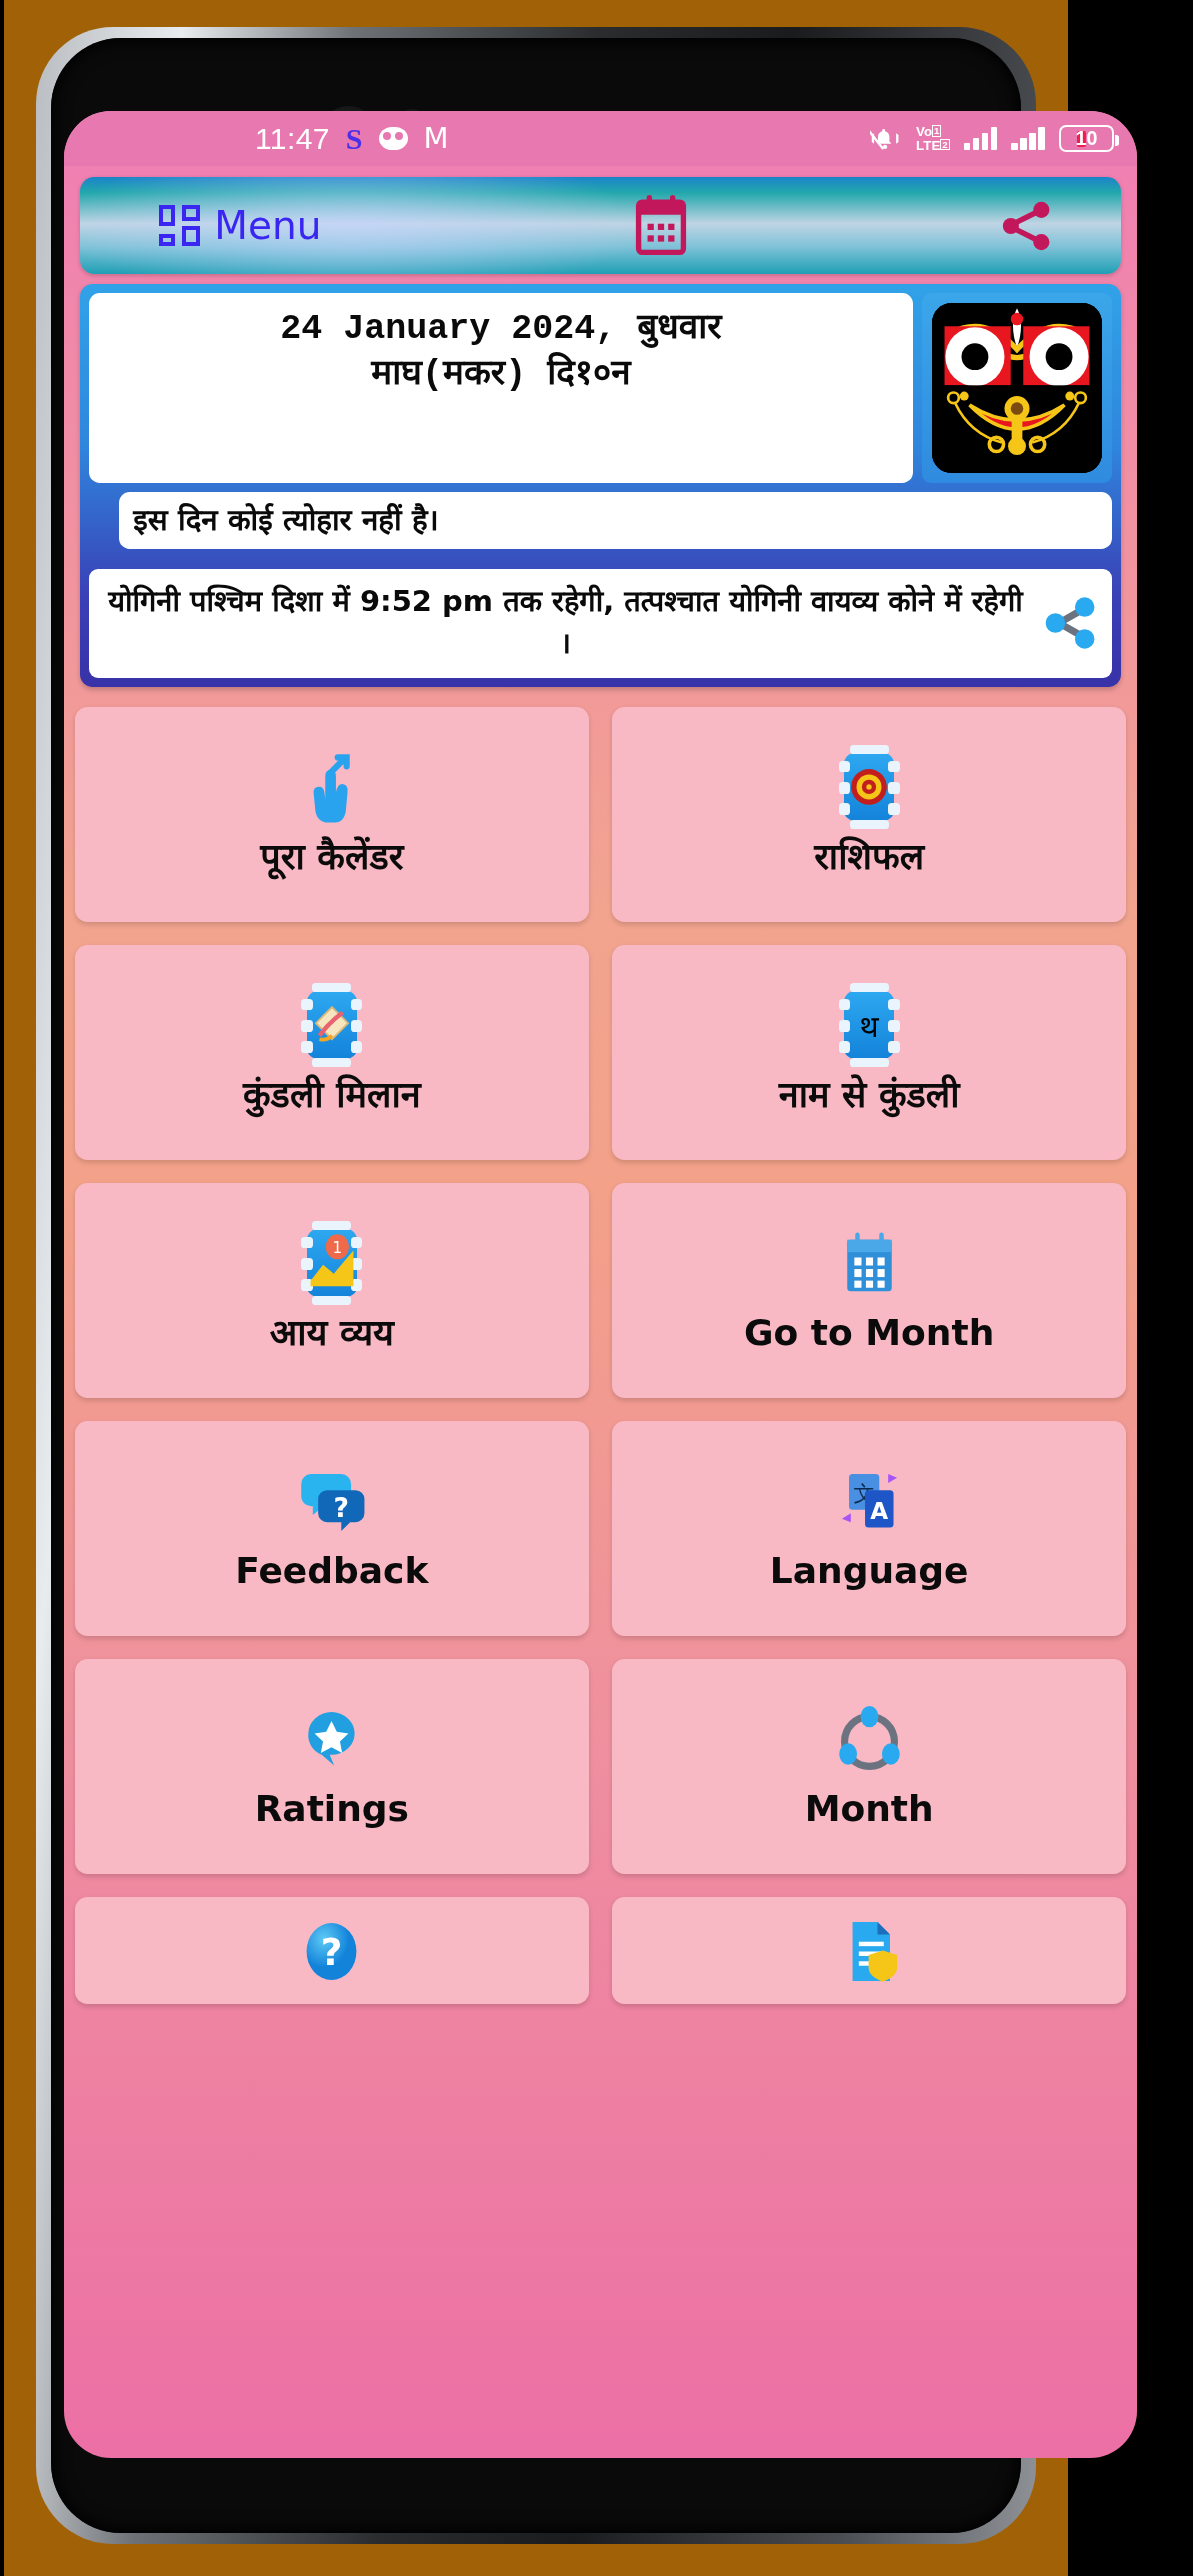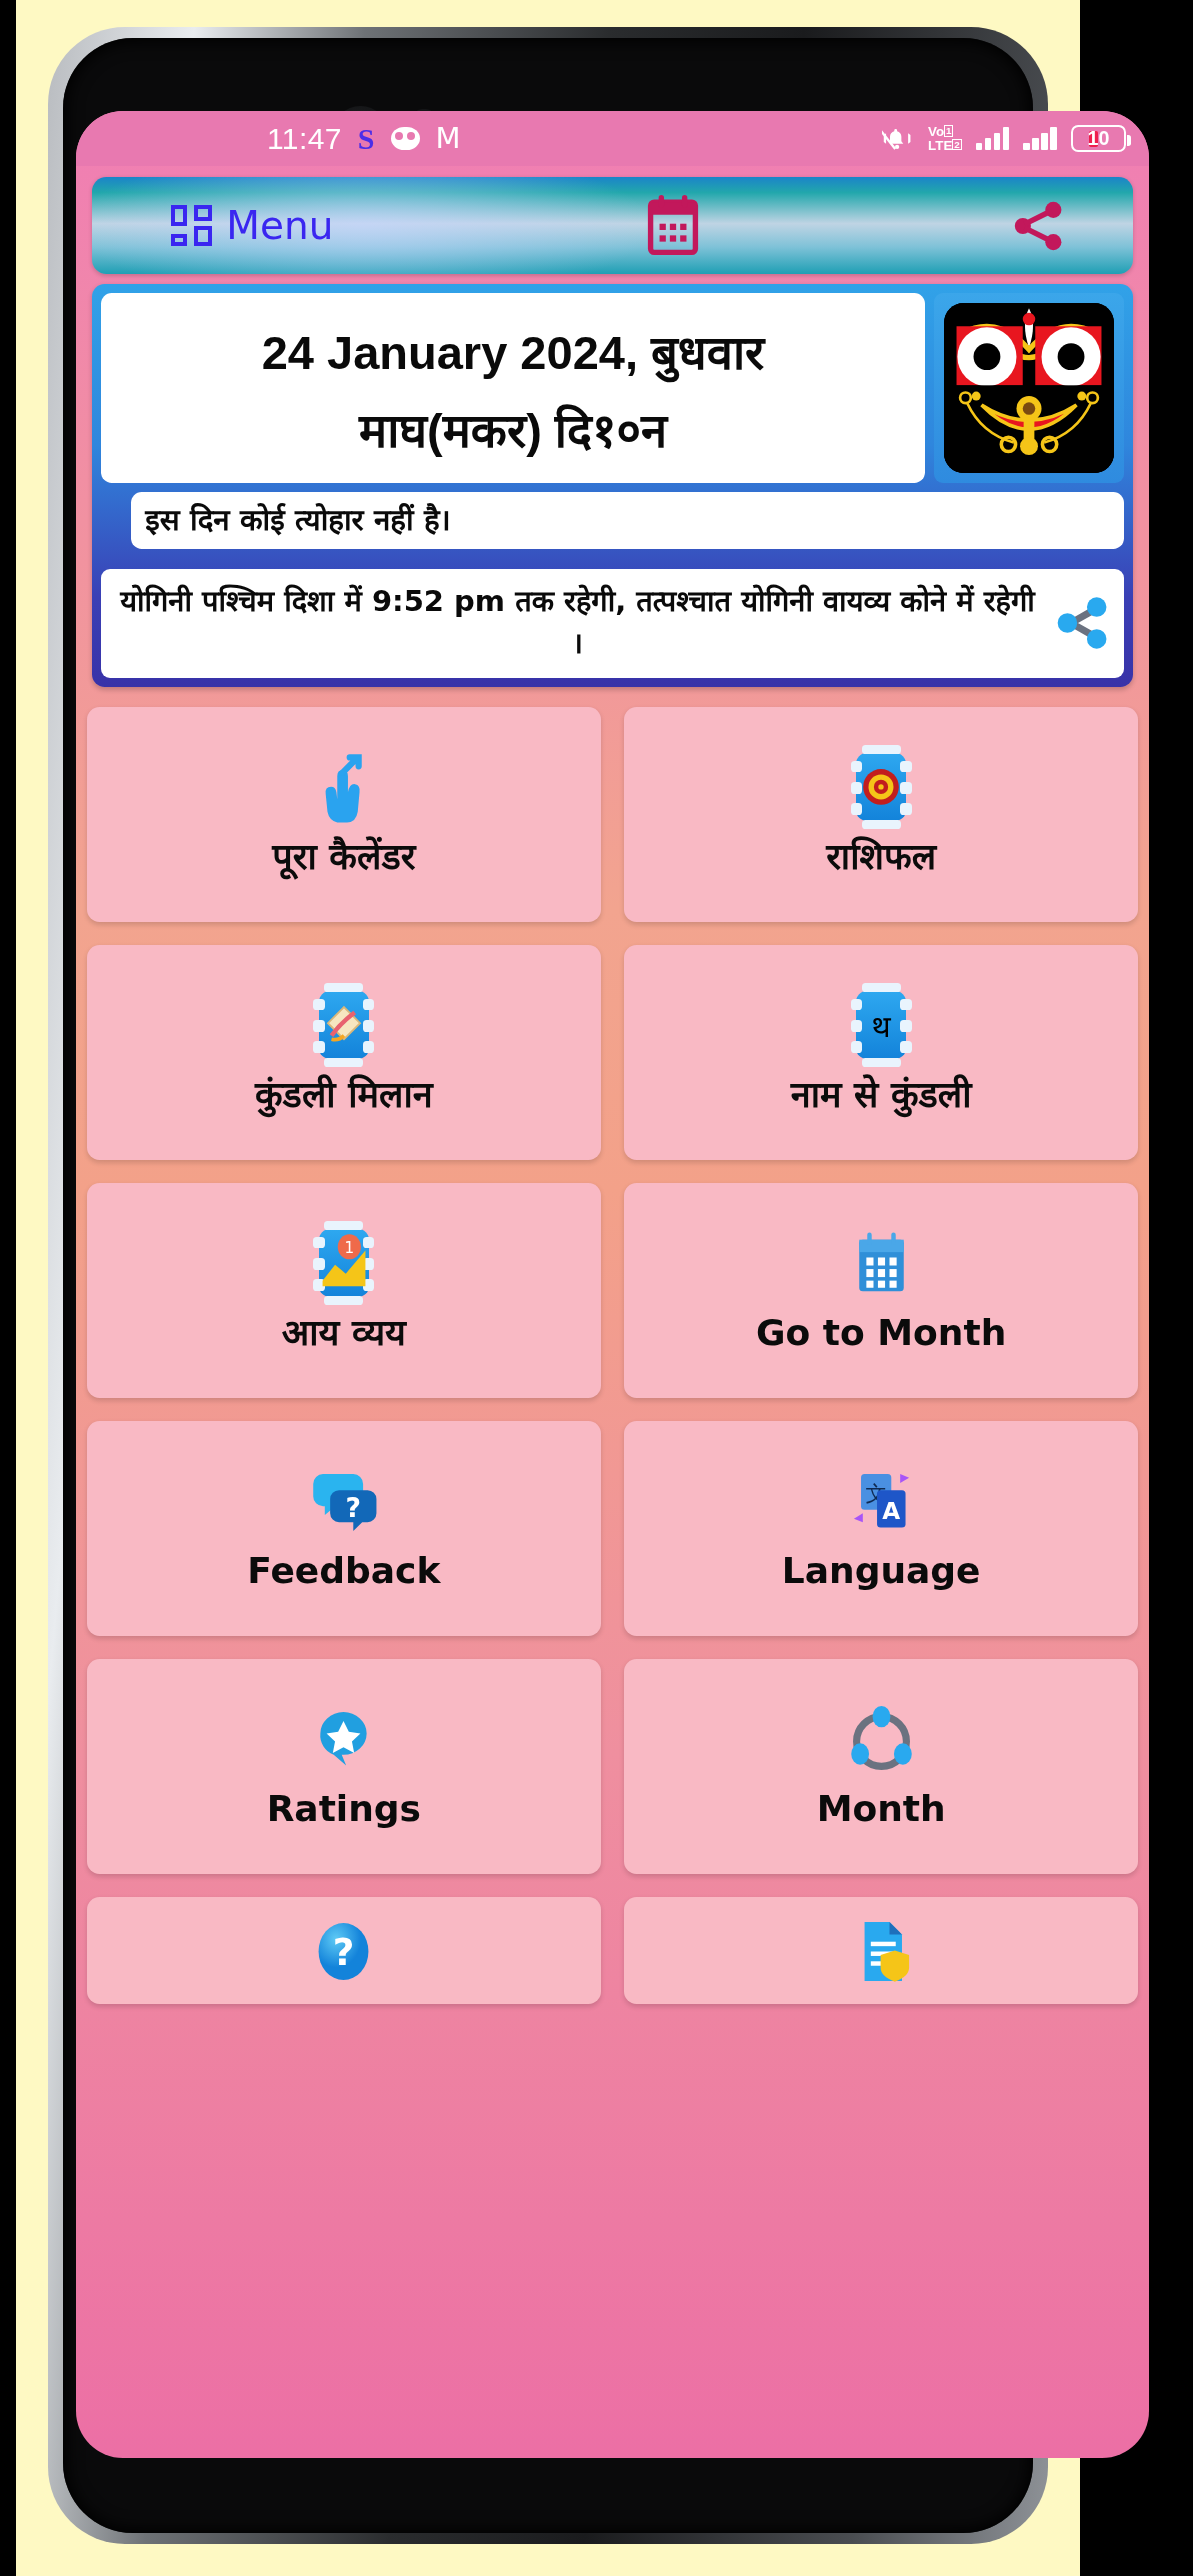--- a/index.html
+++ b/index.html
@@ -6,23 +6,23 @@
   * { box-sizing: border-box; margin: 0; padding: 0; }
   html, body {
     width: 1193px; height: 2576px;
     background: #000;
     font-family: "Liberation Sans", "DejaVu Sans", sans-serif;
     overflow: hidden;
   }
 
   
   #phone-frame {
-    position: absolute; left: 16px; top: 0;
+    position: absolute; left: 4px; top: 0;
     width: 1064px; height: 2576px;
-    background: #fef9c3;
+    background: #a16207;
   }
   .frame-outer {
     position: absolute;
     left: 32px; top: 27px; right: 32px; bottom: 32px;
     border-radius: 77px;
     background: linear-gradient(95deg,#b9bcc0 0%,#e9ecef 12%,#6e7276 26%,#2a2c2e 46%,#1a1b1d 62%,#4a4d51 84%,#8f9398 100%);
   }
   .frame-bezel {
     position: absolute;
     left: 47px; top: 38px; right: 47px; bottom: 43px;
@@ -185,27 +185,26 @@
   }
   .info-top { display:flex; gap: 9px; }
   .date-box {
     flex: 1;
     background: #fff;
     border-radius: 10.7px;
     padding: 12.5px 9px 14.3px;
     text-align: center;
   }
   .date-line {
-    font-family: Liberation Sans, sans-serif;
+    font-family: Liberation Mono, monospace;
     font-weight: 700;
     color: #0a0a0a;
-    font-size: 47px;
+    font-size: 35px;
     line-height: 1.32;
     white-space: nowrap;
-    margin-top: 16px;
   }
   .jag-wrap {
     width: 190px; height: 190px;
     border-radius: 9px; overflow: hidden;
     display:flex; align-items:center; justify-content:center;
     background: linear-gradient(180deg,#3ba6ea,#2f8bdf);
   }
   .jag {
     width: 170px; height: 170px; border-radius: 19.7px;
     background: #000; position: relative; overflow: hidden;

